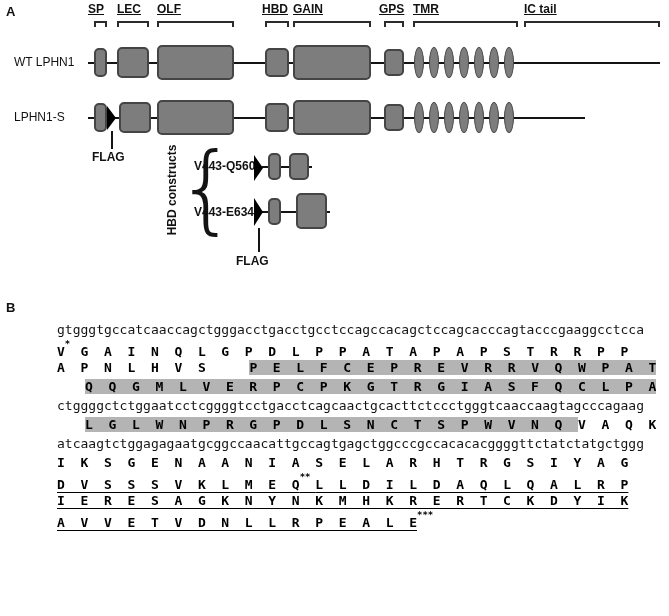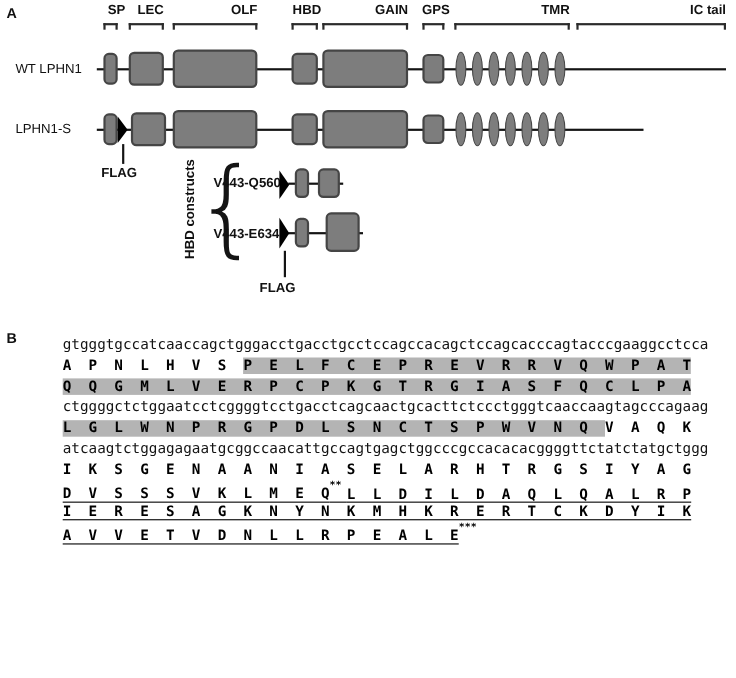--- a/index.html
+++ b/index.html
@@ -1,41 +1,41 @@
 <!DOCTYPE html>
 <html style="--fill: #7d7d7d; --stroke: #454545; --hl: #b4b4b4;"><head>
 <meta charset="utf-8">
 <style>
   html,body{margin:0;padding:0;background:#fff;}
   body{width:669px;height:616px;position:relative;overflow:hidden;
        font-family:"Liberation Sans",sans-serif;color:#111;}
   .abs{position:absolute;}
   .plabel{font-weight:bold;font-size:13px;}
-  .dlabel{font-weight:bold;font-size:12px;text-align:right;white-space:nowrap;}
+  .dlabel{font-weight:bold;font-size:12px;text-align:left;white-space:nowrap;text-decoration:underline;}
   .bracket{border-top:2px solid #2b2b2b;border-left:2px solid #2b2b2b;
            border-right:2px solid #2b2b2b;height:6px;box-sizing:border-box;}
   .hline{background:#141414;height:2px;}
   .vline{background:#141414;width:2px;}
   .dbox{background:var(--fill,#7d7d7d);border:2px solid var(--stroke,#454545);
         border-radius:5px;box-sizing:border-box;}
   .helix{background:var(--fill,#7d7d7d);border:1.5px solid var(--stroke,#454545);
          border-radius:50%;width:10px;height:31px;box-sizing:border-box;}
   .tri{width:0;height:0;border-style:solid;border-color:transparent;
        border-left-color:#000;border-right-width:0;}
   .rowlabel{font-size:12px;white-space:nowrap;}
   .conlabel{font-size:12px;font-weight:bold;white-space:nowrap;}
   .flaglabel{font-size:12px;font-weight:bold;}
   .rot{transform:rotate(-90deg);font-weight:bold;font-size:12px;text-align:center;}
   .brace{font-size:96px;line-height:92px;font-weight:100;
          font-family:"DejaVu Sans",sans-serif;color:#141414;}
   .seq-line{height:19px;line-height:19px;white-space:pre;}
   .nt{font-family:"DejaVu Sans Mono",monospace;font-size:13px;color:#141414;}
   .aa{font-family:"DejaVu Sans Mono",monospace;font-size:13px;font-weight:bold;color:#000;}
   .aa.us{text-decoration:underline;text-underline-offset:3px;}
-  .hl{background:var(--hl,#b4b4b4);}
+  .hl{background:var(--hl,#b4b4b4);margin-left:28px;}
   sup{display:inline-block;width:0;position:relative;top:-4px;
       font-size:9px;font-weight:bold;}
 </style>
 </head>
 <body>
 
 <div class="abs" id="panelA" style="left:0;top:0;width:669px;height:300px">
 
   <div class="abs plabel" style="left:6px;top:4px">A</div>
 
@@ -105,22 +105,23 @@
   <div class="abs hline" style="left:262px;top:211px;width:68px"></div>
   <div class="abs tri" style="left:254px;top:198px;border-width:14px 0 14px 9px"></div>
   <div class="abs dbox" style="left:268px;top:198px;width:13px;height:27px"></div>
   <div class="abs dbox" style="left:296px;top:193px;width:31px;height:36px"></div>
 
   <div class="abs vline" style="left:258px;top:228px;height:24px"></div>
   <div class="abs flaglabel" style="left:236px;top:254px">FLAG</div>
 </div>
 
 <div class="abs plabel" style="left:6px;top:300px">B</div>
-<div class="abs" style="left:57px;top:304px;width:610px">
+<div class="abs" style="left:57px;top:320px;width:610px">
     <div class="seq-line nt">gtgggtgccatcaaccagctgggacctgacctgcctccagccacagctccagcacccagtacccgaaggcctcca</div>
+    <div class="seq-line aa"><span>V<sup>*</sup>  </span><span>G  A  I  N  Q  L  G  P  D  L  P  P  A  T  A  P  A  P  S  T  R  R  P  P</span></div>
     <div class="seq-line aa"><span>A  P  N  L  H  V  S  </span><span class="hl">P  E  L  F  C  E  P  R  E  V  R  R  V  Q  W  P  A  T</span></div>
     <div class="seq-line aa"><span class="hl">Q  Q  G  M  L  V  E  R  P  C  P  K  G  T  R  G  I  A  S  F  Q  C  L  P  A</span></div>
     <div class="seq-line nt">ctggggctctggaatcctcggggtcctgacctcagcaactgcacttctccctgggtcaaccaagtagcccagaag</div>
     <div class="seq-line aa"><span class="hl">L  G  L  W  N  P  R  G  P  D  L  S  N  C  T  S  P  W  V  N  Q  </span><span>V  A  Q  K</span></div>
     <div class="seq-line nt">atcaagtctggagagaatgcggccaacattgccagtgagctggcccgccacacacggggttctatctatgctggg</div>
     <div class="seq-line aa"><span>I  K  S  G  E  N  A  A  N  I  A  S  E  L  A  R  H  T  R  G  S  I  Y  A  G</span></div>
     <div class="seq-line aa us"><span>D  V  S  S  S  V  K  L  M  E  Q<sup>**</sup>  </span><span>L  L  D  I  L  D  A  Q  L  Q  A  L  R  P</span></div>
     <div class="seq-line aa us"><span>I  E  R  E  S  A  G  K  N  Y  N  K  M  H  K  R  E  R  T  C  K  D  Y  I  K</span></div>
     <div class="seq-line aa us"><span>A  V  V  E  T  V  D  N  L  L  R  P  E  A  L  E<sup>***</sup></span></div>
   </div>

